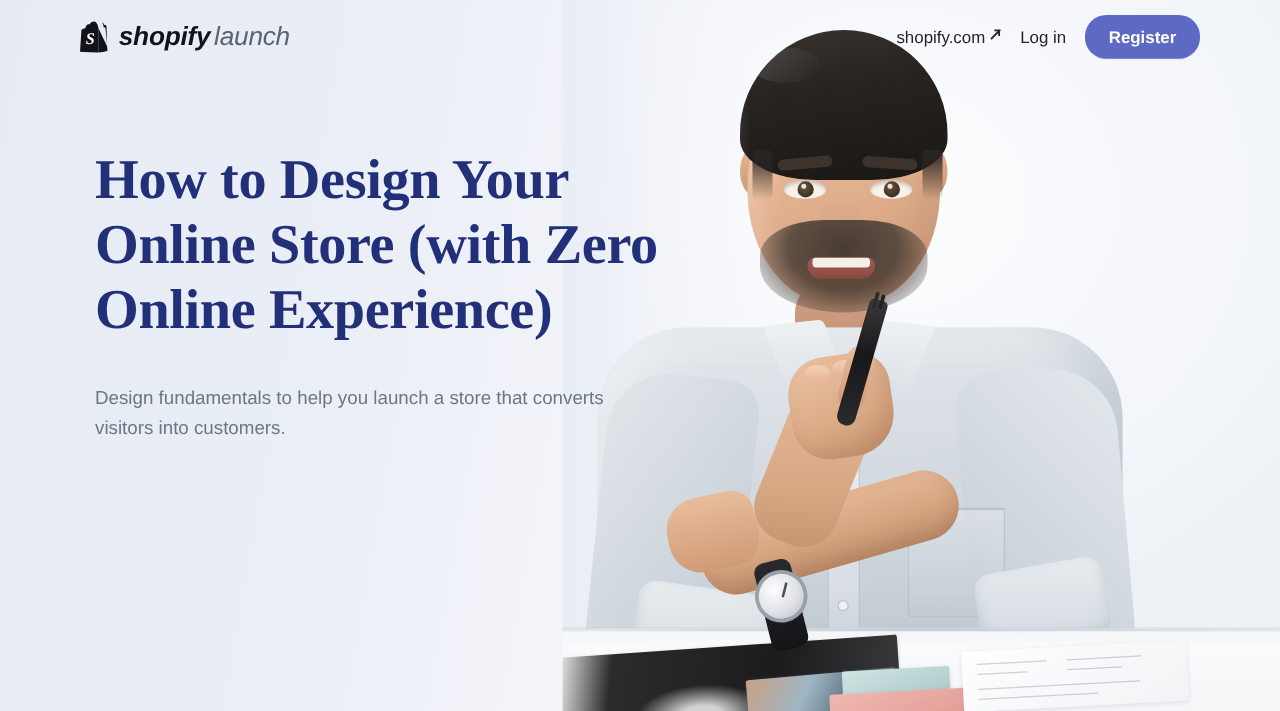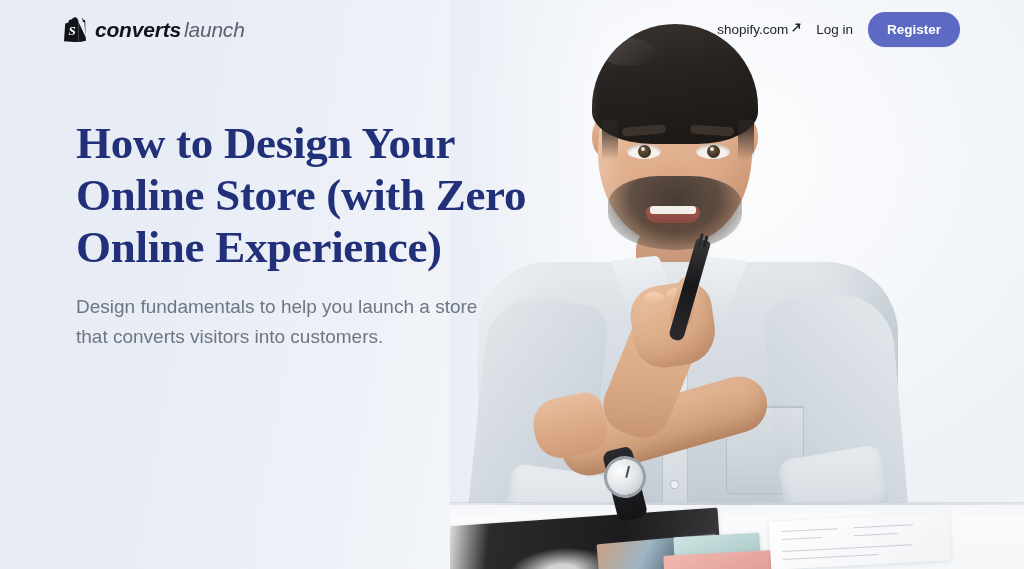--- a/index.html
+++ b/index.html
@@ -390,22 +390,22 @@
   .headline {
     font-family:"Liberation Serif", serif;
     font-weight:700;
     font-size:45px;
     line-height:1.155;
     color:#22307a;
     letter-spacing:-0.3px;
     margin:0;
   }
   .subhead {
-    margin-top:18px;
-    font-size:19px;
+    margin-top:33px;
+    font-size:15px;
     line-height:1.58;
     color:#6d7684;
     max-width:412px;
   }
   .trailer-btn {
     margin-top:30px;
     display:inline-flex; align-items:center; gap:9px;
     background:transparent;
     border:1px solid #5c6ac4;
     border-radius:4px;
@@ -505,21 +505,21 @@
     <div class="brand">
       <span>
         <svg class="bag-icon" width="23" height="26" viewBox="0 0 23 26" aria-hidden="true">
           <path d="M11.2 1.2c-1.6 0-2.9 1.0-3.6 2.4-.5-.15-1-.2-1.4-.05-1.0.35-1.6 1.5-1.85 2.9L3.0 6.9 1.2 7.5 0 25.3l14.6 1.0V6.2c0-.25-.02-.5-.05-.75C13.9 2.6 12.6 1.2 11.2 1.2z" fill="#111318"></path>
           <path d="M14.6 6.2V26.3l7.4-1.6L20.3 6.0l-1.4-.1c-.05-1.6-.5-3.0-1.3-3.9.9.25 1.6 1.0 2.0 2.1.2-.05.35-.05.5-.05.6 0 1.05.45 1.1 1.05l.4 15.9" fill="#111318"></path>
           <path d="M10.9 3.0c.8 0 1.45.8 1.8 2.0l-3.4 1.05c.35-1.6 1.0-3.05 1.6-3.05z" fill="#ffffff" opacity=".0"></path>
           <text x="4.6" y="19.4" font-family="Liberation Serif, serif" font-size="13" font-weight="700" font-style="italic" fill="#ffffff">S</text>
         </svg>
       </span>
       <span class="brand-text">
-        <span class="brand-shopify">converts</span><span class="brand-academy">launch</span>
+        <span class="brand-shopify">shopify</span><span class="brand-academy">launch</span>
       </span>
     </div>
 
     <nav class="nav">
 
       <a class="nav-link" href="#">
         <span>shopify.com</span>
         <span>
           <svg class="ext-arrow" width="9" height="9" viewBox="0 0 9 9" aria-hidden="true">
             <path d="M1.3 7.7 L7.0 2.0 M7.3 1.6 L7.3 5.0 M7.7 1.3 L4.2 1.3" stroke="#22252b" stroke-width="1.45" fill="none" stroke-linecap="square"></path>

